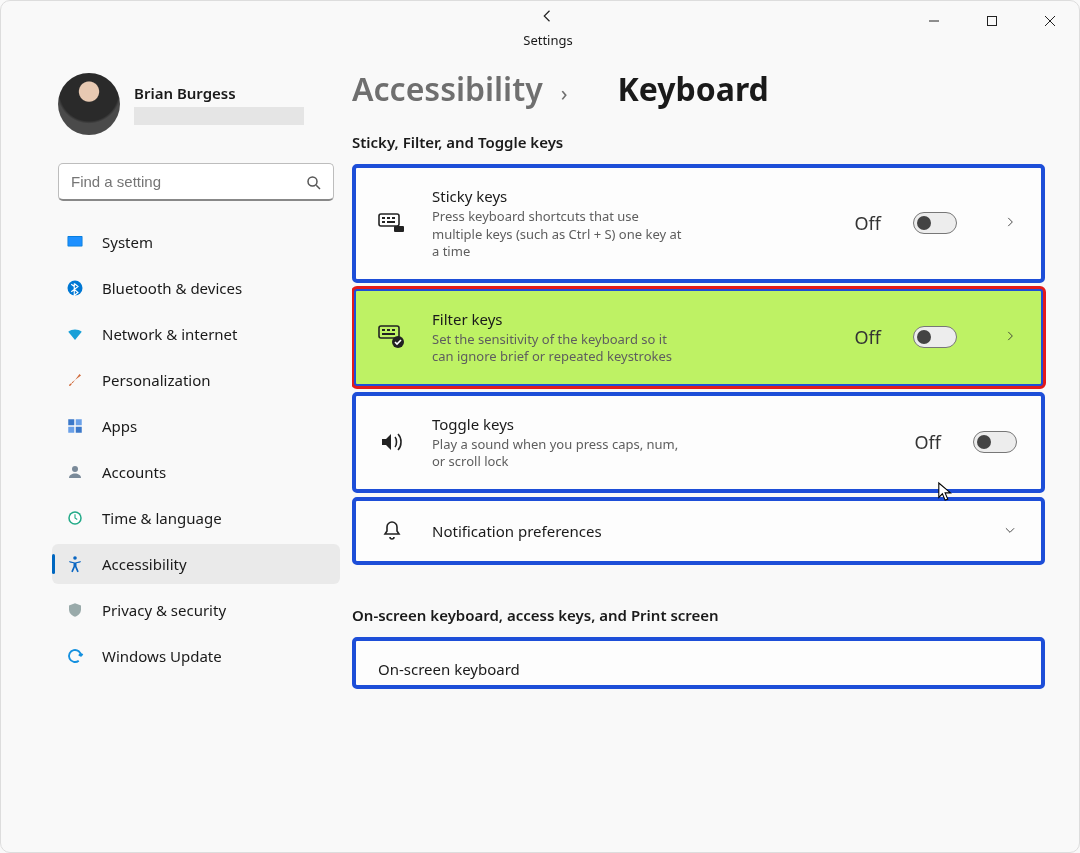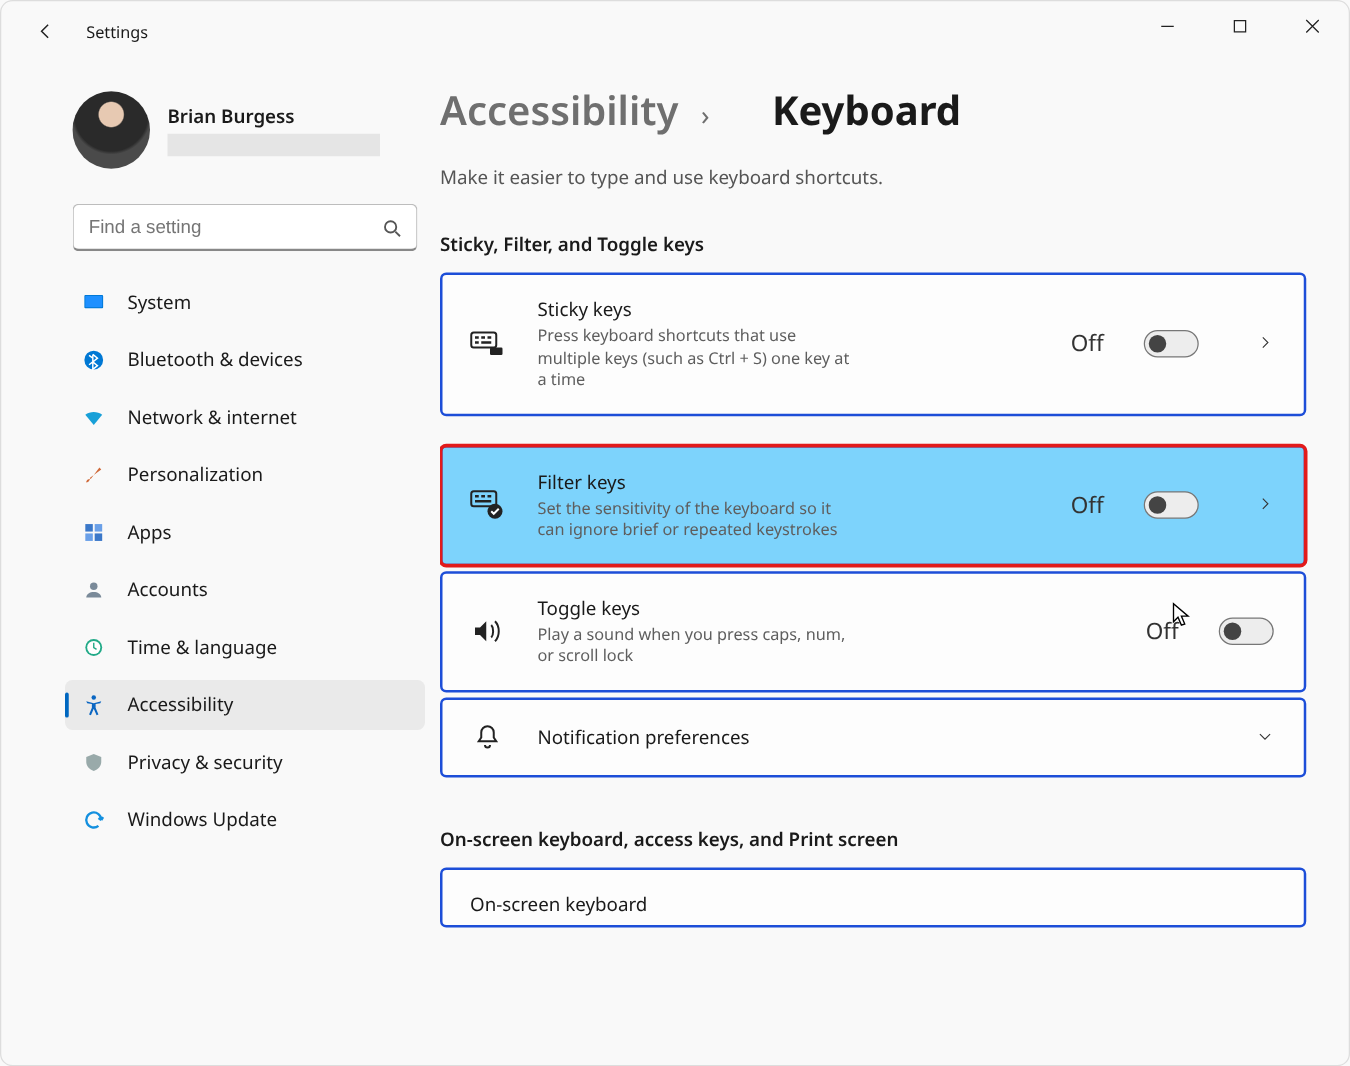--- a/index.html
+++ b/index.html
@@ -13,21 +13,21 @@
     position: relative;
     border: 1px solid #ddd;
     border-radius: 10px;
   }
   
   .titlebar {
     display: flex;
     align-items: center;
     height: 48px;
     padding-left: 16px;
-    gap: 12px;
+    flex-direction: column;
   }
   .titlebar .back {
     width: 40px; height: 40px;
     display: flex; align-items: center; justify-content: center;
     font-size: 18px;
     border-radius: 4px;
   }
   .titlebar .title { font-size: 13px; }
   .win-controls { position: absolute; top: 0; right: 0; display: flex; }
   .win-controls div {
@@ -87,30 +87,29 @@
   .crumb { display: flex; align-items: baseline; gap: 18px; margin-bottom: 22px; }
   .crumb .c1 { font-size: 32px; font-weight: 600; color: #6f6f6f; }
   .crumb .sep { font-size: 22px; color: #6f6f6f; }
   .crumb .c2 { font-size: 32px; font-weight: 700; margin-left: 32px; }
   .subtitle { font-size: 15px; color: #555; margin-bottom: 34px; }
   .section-header { font-size: 15px; font-weight: 600; margin-bottom: 12px; }
 
   .card-list { display: flex; flex-direction: column; gap: 4px; margin-bottom: 40px; }
   .card {
     background: #fdfdfd;
-    border: 2px solid #1d4ed8;
+    border: 4px solid #1d4ed8;
     border-radius: 5px;
     padding: 18px 24px 18px 22px;
     display: flex; align-items: center; gap: 26px;
   }
   .card.highlight {
     outline: 3px solid #e21b1b;
     outline-offset: -2px;
-    background: #7dd3fc;
-    margin-top: 19px;
+    background: #bef264;
   }
   .card .icon { width: 28px; display:flex; justify-content:center; }
   .card .text { flex: 0 0 250px; }
   .card .text .t { font-size: 15px; }
   .card .text .d { font-size: 13px; color: #5e5e5e; margin-top: 2px; line-height: 1.35; }
   .spacer { flex: 1; }
   .state { font-size: 18px; color: #333; margin-right: 6px; }
   .toggle {
     width: 44px; height: 22px; border-radius: 11px;
     border: 1px solid #777; background: #ededed;
@@ -276,21 +275,20 @@
       </div>
     </div>
   </div>
 
   <div class="main">
     <div class="crumb">
       <span class="c1">Accessibility</span>
       <span class="sep">›</span>
       <span class="c2">Keyboard</span>
     </div>
-    <div class="subtitle">Make it easier to type and use keyboard shortcuts.</div>
 
     <div class="section-header">Sticky, Filter, and Toggle keys</div>
     <div class="card-list">
 
       <div class="card">
         <span class="icon">
           <svg width="28" height="22" viewBox="0 0 28 22" fill="#222">
               <rect x="1" y="2" width="20" height="12" rx="2" fill="none" stroke="#222" stroke-width="1.6"></rect>
               <rect x="4" y="5" width="3" height="2"></rect>
               <rect x="9" y="5" width="3" height="2"></rect>

